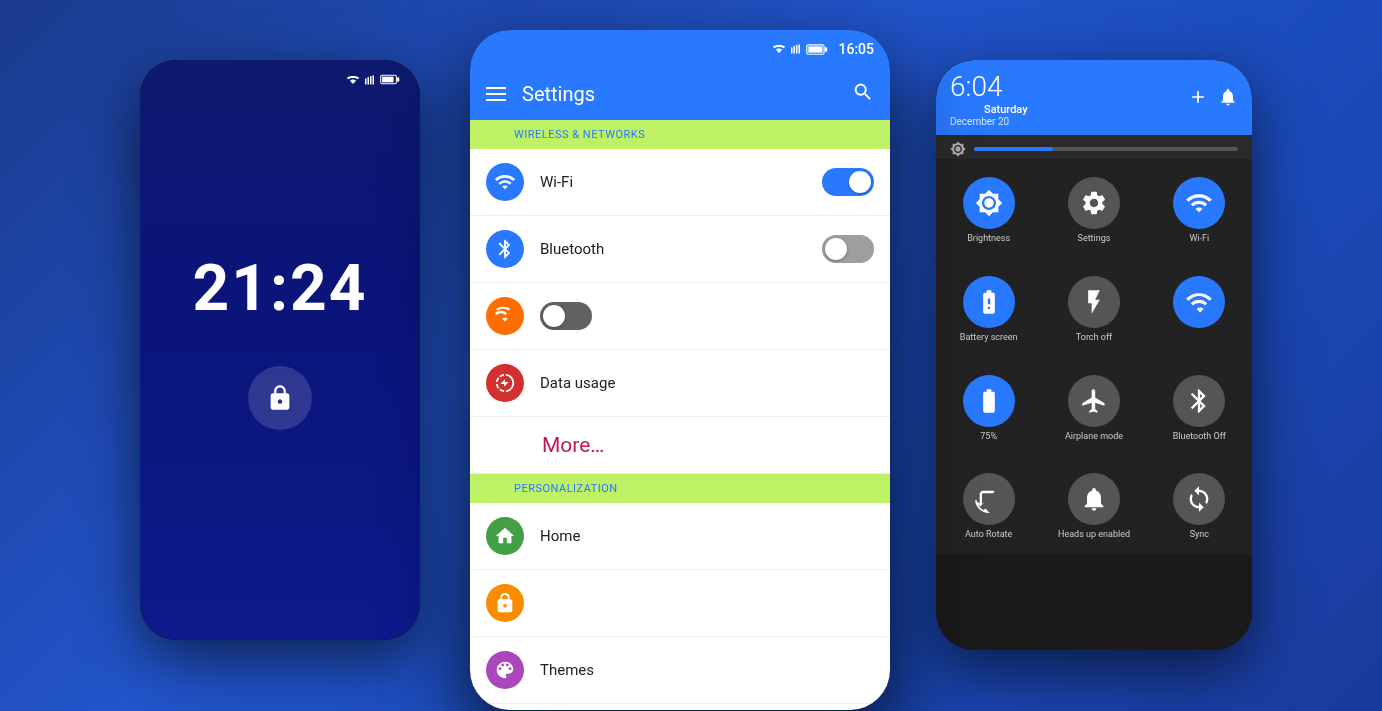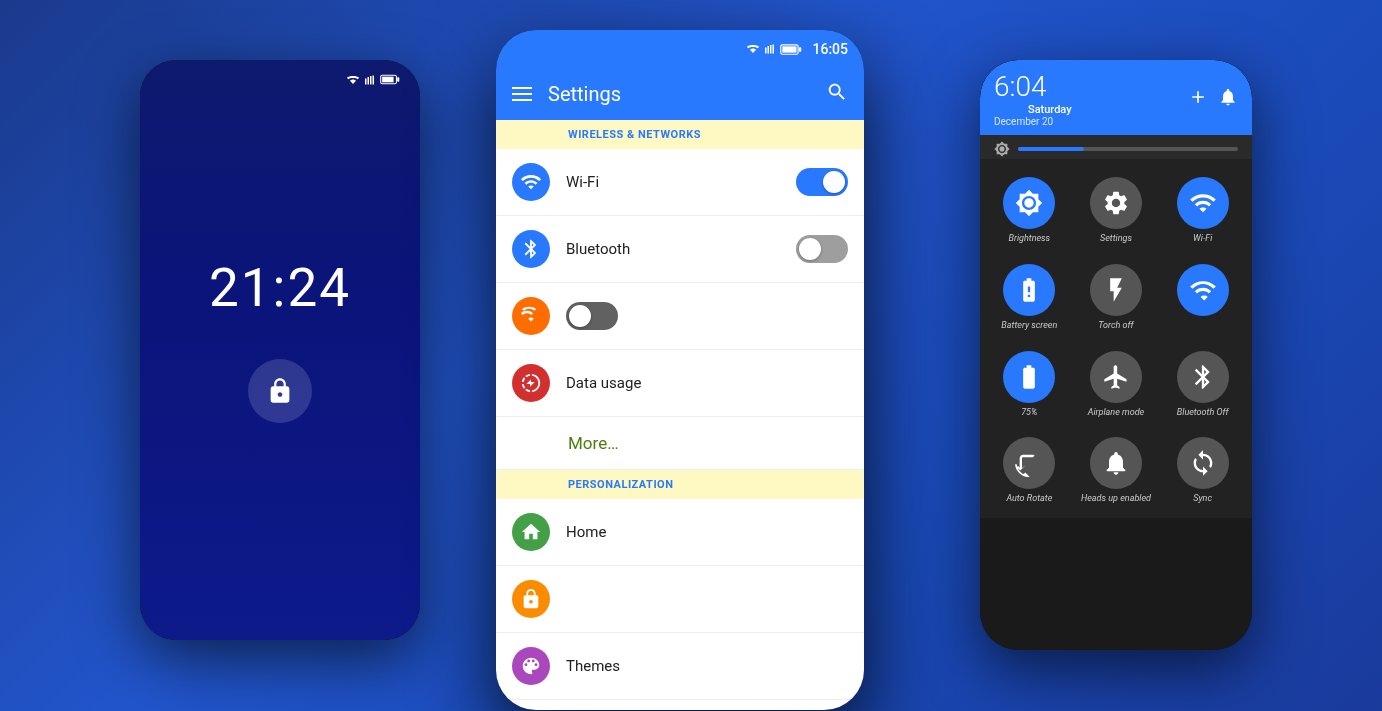--- a/index.html
+++ b/index.html
@@ -40,22 +40,22 @@
       top: 14px;
       left: 20px;
       right: 20px;
       display: flex;
       justify-content: flex-end;
       align-items: center;
       gap: 4px;
     }
     .lock-time {
       color: white;
-      font-size: 53px;
-      font-weight: 400;
+      font-size: 64px;
+      font-weight: 700;
       letter-spacing: 2px;
       text-align: center;
       margin-top: -20px;
     }
     .lock-icon-circle {
       width: 64px;
       height: 64px;
       background: rgba(255,255,255,0.15);
       border-radius: 50%;
       display: flex;
@@ -65,23 +65,23 @@
     }
     .lock-icon-circle svg {
       width: 28px;
       height: 28px;
       fill: white;
     }
 
     
     .phone-center {
       position: absolute;
-      left: 496px;
+      left: 470px;
       top: 30px;
-      width: 368px;
+      width: 420px;
       height: 680px;
       background: #1a1a1a;
       border-radius: 40px;
       box-shadow: 0 30px 80px rgba(0,0,0,0.8);
       overflow: hidden;
       z-index: 3;
     }
     .settings-status-bar {
       background: #2979FF;
       height: 38px;
@@ -133,24 +133,24 @@
       font-size: 20px;
       cursor: pointer;
     }
     .settings-content {
       background: #f5f5f5;
       flex: 1;
       overflow-y: auto;
       height: calc(100% - 90px);
     }
     .settings-section-header {
-      background: #fef9c3;
-      padding: 8px 72px;
+      background: #bef264;
+      padding: 8px 44px;
       font-size: 11px;
-      font-weight: 700;
+      font-weight: 400;
       color: #2979FF;
       letter-spacing: 0.5px;
       text-transform: uppercase;
     }
     .settings-item {
       background: white;
       display: flex;
       align-items: center;
       padding: 14px 16px;
       border-bottom: 1px solid #eeeeee;
@@ -207,30 +207,30 @@
     }
     .more-item {
       background: white;
       display: flex;
       align-items: center;
       padding: 16px 72px;
       border-bottom: 1px solid #eeeeee;
       cursor: pointer;
     }
     .more-label {
-      font-size: 17px;
-      color: #4d7c0f;
+      font-size: 21px;
+      color: #be185d;
     }
 
     
     .phone-right {
       position: absolute;
       right: 130px;
       top: 60px;
-      width: 272px;
+      width: 316px;
       height: 590px;
       background: #111;
       border-radius: 38px;
       box-shadow: 0 20px 60px rgba(0,0,0,0.6);
       overflow: hidden;
       z-index: 1;
     }
     .phone-right-screen {
       position: absolute;
       top: 0; left: 0; right: 0; bottom: 0;
@@ -273,22 +273,21 @@
     .qs-header-icon {
       color: white;
       font-size: 18px;
       cursor: pointer;
     }
     .qs-grid {
       display: grid;
       grid-template-columns: repeat(3, 1fr);
       background: #222;
       padding: 8px;
-      gap: 4px;
-      font-style: italic;
+      gap: 16px;
     }
     .qs-tile {
       display: flex;
       flex-direction: column;
       align-items: center;
       padding: 10px 4px 6px;
       gap: 4px;
       cursor: pointer;
       border-radius: 4px;
     }

